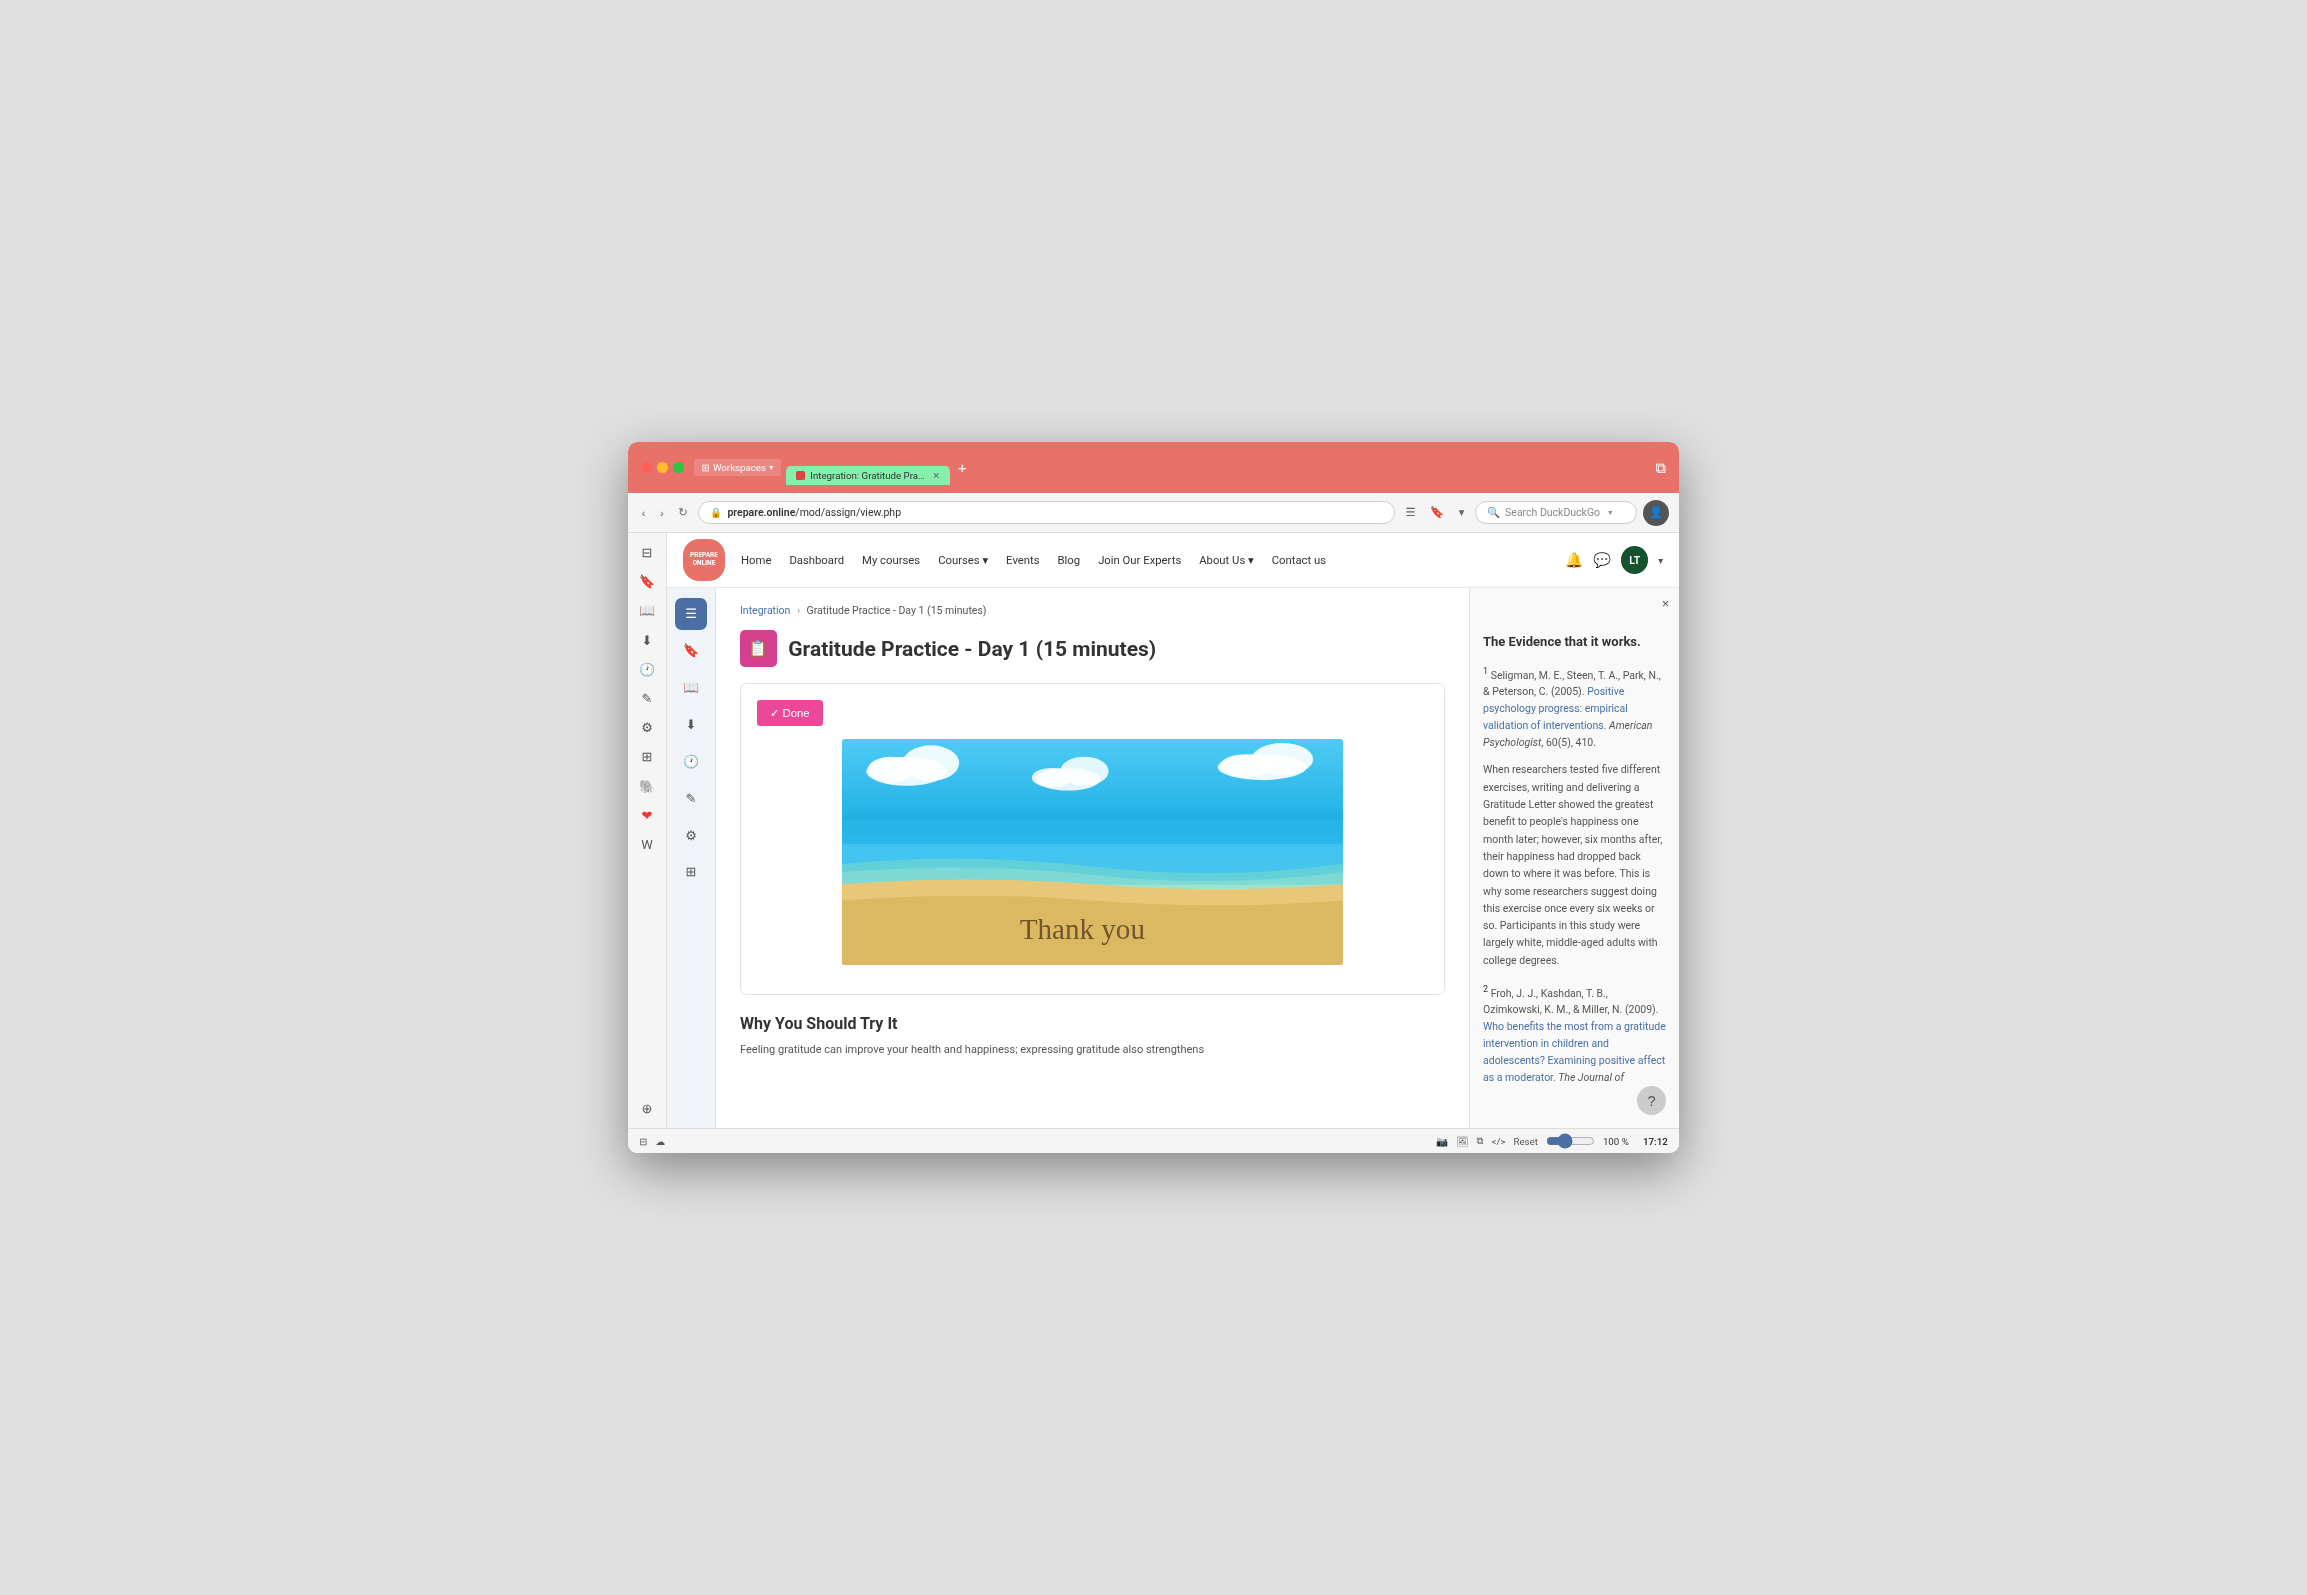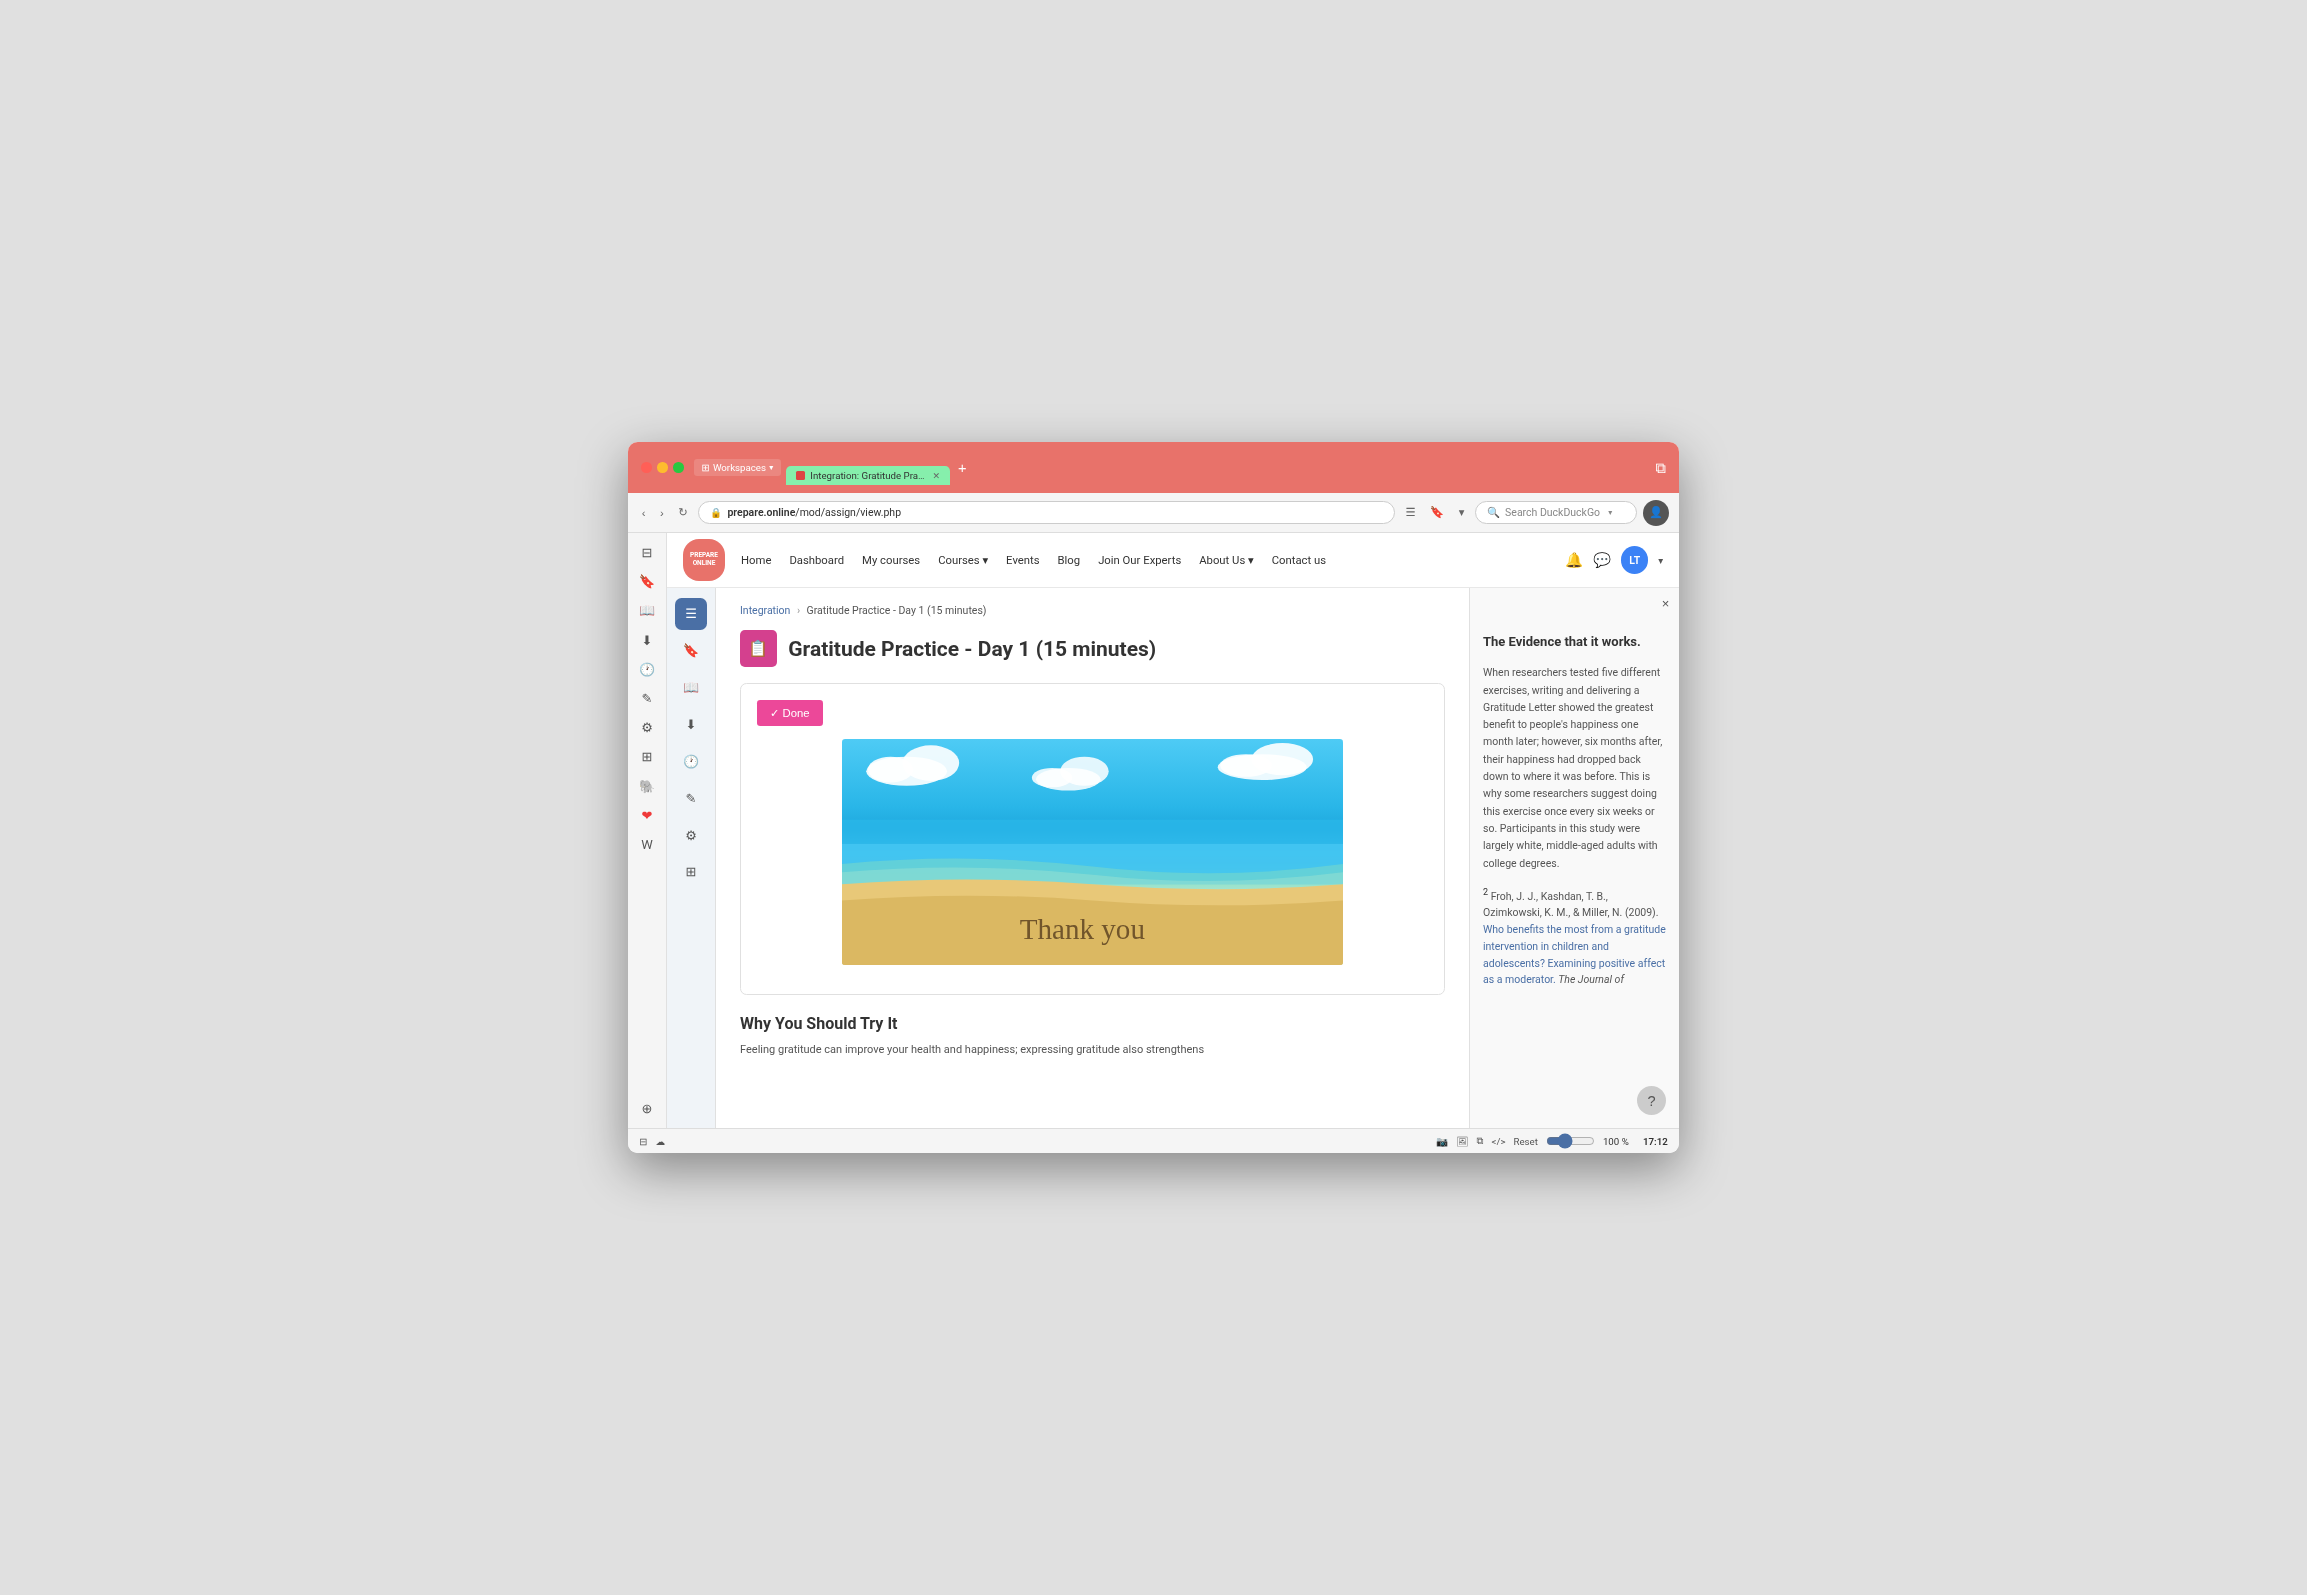--- a/index.html
+++ b/index.html
@@ -224,21 +224,21 @@
       align-items: center;
       gap: 9.7px;
     }
     .header-icon {
       font-size: 14.6px;
       color: #555;
       cursor: pointer;
     }
     .user-avatar {
       width: 27.5px; height: 27.5px;
-      background: #3b82f6;
+      background: #14532d;
       border-radius: 50%;
       display: flex;
       align-items: center;
       justify-content: center;
       color: #fff;
       font-size: 10.5px;
       font-weight: 600;
       cursor: pointer;
     }
 
@@ -659,20 +659,24 @@
           <h2 class="why-heading">Why You Should Try It</h2>
           <p class="intro-text">Feeling gratitude can improve your health and happiness; expressing gratitude also strengthens</p>
 
         </div>
 
         <div class="right-panel">
           <button class="right-panel-close">×</button>
 
           <div class="right-panel-title">The Evidence that it works.</div>
 
+          <p class="ref-text">
+            <span class="ref-number">1</span>
+            <span>Seligman, M. E., Steen, T. A., Park, N., &amp; Peterson, C. (2005). </span><span class="ref-link">Positive psychology progress: empirical validation of interventions.</span><span class="ref-italic"> American Psychologist</span><span>, 60(5), 410.</span>
+          </p>
 
           <p class="panel-body-text">When researchers tested five different exercises, writing and delivering a Gratitude Letter showed the greatest benefit to people's happiness one month later; however, six months after, their happiness had dropped back down to where it was before. This is why some researchers suggest doing this exercise once every six weeks or so. Participants in this study were largely white, middle-aged adults with college degrees.</p>
 
           <p class="ref-text">
             <span class="ref-number">2</span>
             <span>Froh, J. J., Kashdan, T. B., Ozimkowski, K. M., &amp; Miller, N. (2009). </span><span class="ref-link">Who benefits the most from a gratitude intervention in children and adolescents? Examining positive affect as a moderator.</span><span class="ref-italic"> The Journal of</span>
           </p>
 
           <button class="help-btn">?</button>
         </div>

